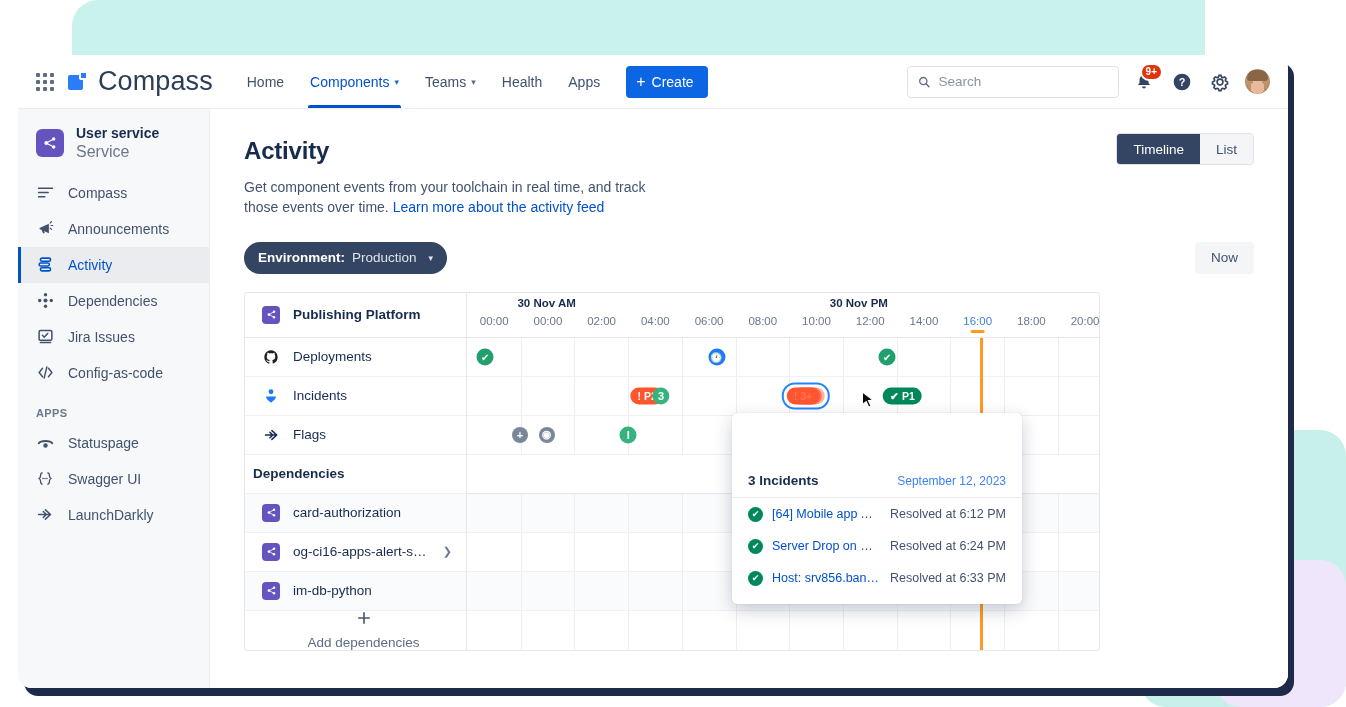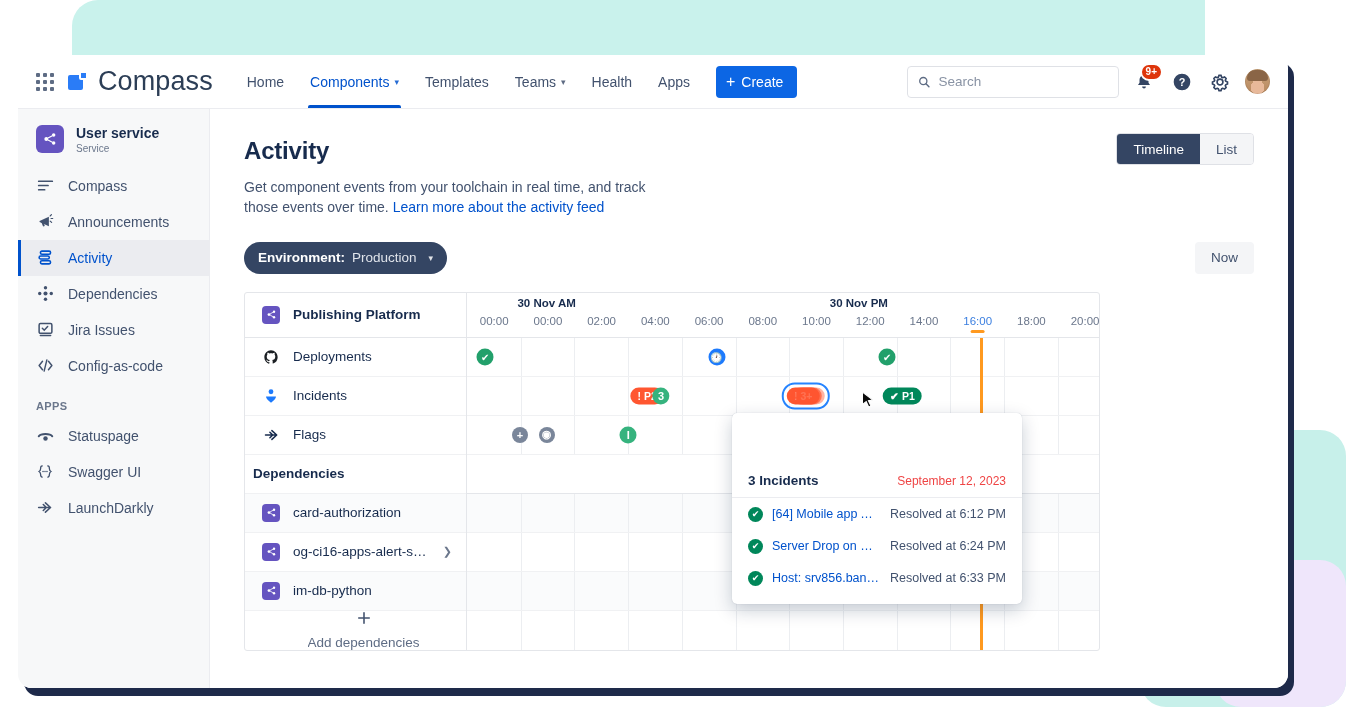--- a/index.html
+++ b/index.html
@@ -128,21 +128,21 @@
   .sidebar {
     width: 192px; min-width: 192px; background: #f7f8f9;
     border-right: 1px solid #ebecf0; padding-top: 16px;
   }
   .svc-head { display:flex; align-items:center; gap:12px; padding: 0 14px 14px 18px; }
   .svc-icon {
     width:28px;height:28px;border-radius:6px;background:#6554c0;
     display:flex;align-items:center;justify-content:center;flex:none;
   }
   .svc-name { font-size:14px; font-weight:700; color:#172b4d; line-height:1.25; }
-  .svc-sub { font-size:10px; color:#6b778c; }
+  .svc-sub { font-size:16px; color:#6b778c; }
 
   .side-item {
     display:flex; align-items:center; gap:14px; height:36px; padding:0 12px 0 18px;
     margin: 0 0; cursor:pointer; color:#42526e; font-size:14px;
   }
   .side-item .si-ico { width:18px; display:flex; justify-content:center; flex:none; color:#42526e; }
   .side-item.active { background:#ebecf0; color:#0052cc; font-weight:500; position:relative; }
   .side-item.active .si-ico { color:#0052cc; }
   .side-item.active::before { content:""; position:absolute; left:0; top:0; bottom:0; width:3px; background:#0052cc; }
   .side-section {
@@ -257,21 +257,21 @@
   }
 
   
   .tooltip {
     position:absolute; z-index:8; background:#fff; border-radius:5px;
     box-shadow: 0 6px 18px rgba(9,30,66,.22), 0 0 1px rgba(9,30,66,.25);
     width:290px; padding:12px 0 10px 0;
   }
   .tt-head { display:flex; align-items:baseline; padding:0 16px 9px 16px; border-bottom:1px solid #ebecf0;margin-top:48px; }
   .tt-title { font-size:13.5px; font-weight:600; color:#172b4d; }
-  .tt-date { margin-left:auto; font-size:12px; color:#ef4444; }
+  .tt-date { margin-left:auto; font-size:12px; color:#3b82f6; }
   .tt-row { display:flex; align-items:center; padding: 9px 16px 8px 16px; gap:9px; }
   .tt-link { font-size:12.5px; color:#0052cc; white-space:nowrap; overflow:hidden; text-overflow:ellipsis; max-width:142px; cursor:pointer;}
   .tt-res { margin-left:auto; font-size:12.5px; color:#42526e; white-space:nowrap; }
   .tt-check { width:15px;height:15px;border-radius:50%;background:#00875a;display:flex;align-items:center;justify-content:center;color:#fff;font-size:9px;flex:none;}
 </style>
 </head>
 <body>
 
 <div id="stage">
   <div class="bg-mint"></div>
@@ -303,23 +303,20 @@
         <span class="brand-name">Compass</span>
       </div>
 
       <div class="nav-links">
         <div class="nav-link">
           <span>Home</span>
         </div>
         <div class="nav-link active">
           <span>Components</span>
           <span class="caret">▾</span>
-        </div>
-        <div class="nav-link">
-          <span>Templates</span>
         </div>
         <div class="nav-link">
           <span>Teams</span>
           <span class="caret">▾</span>
         </div>
         <div class="nav-link">
           <span>Health</span>
         </div>
         <div class="nav-link">
           <span>Apps</span>

